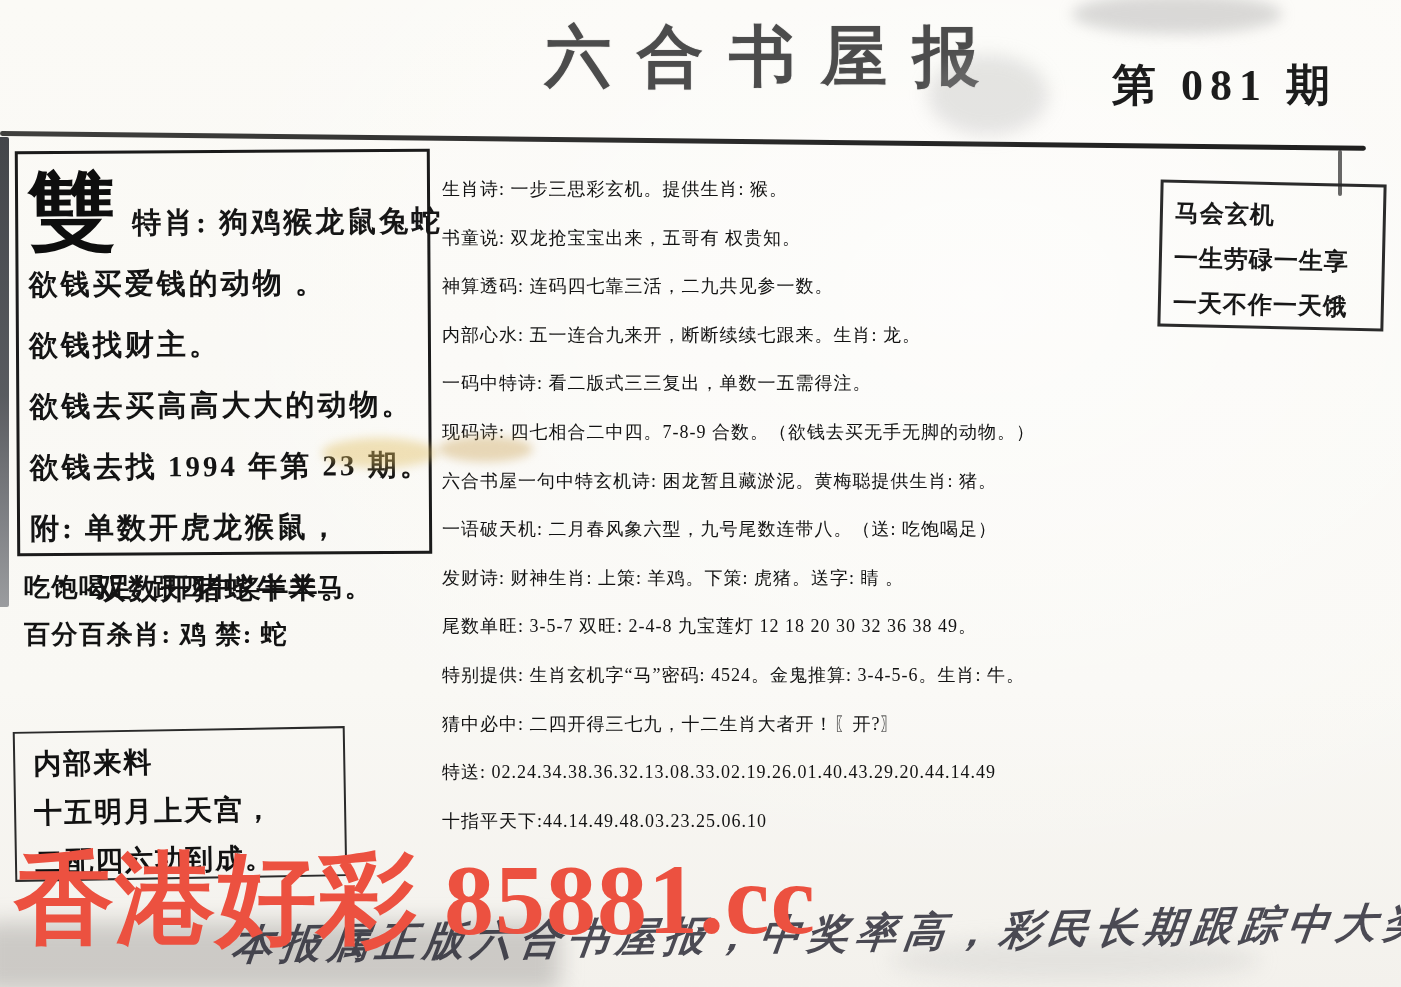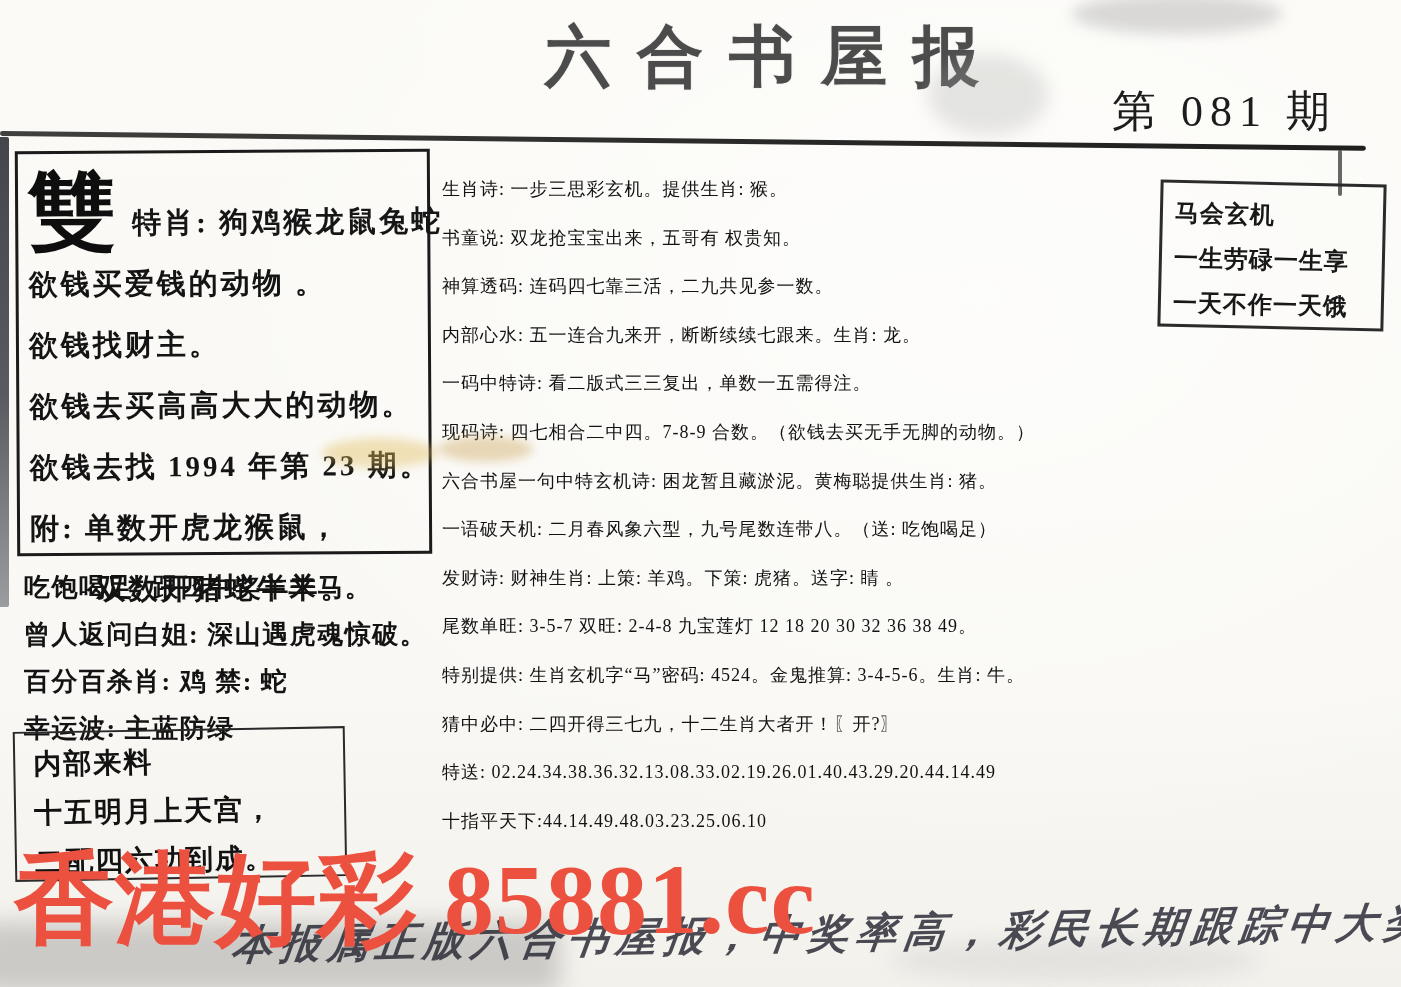--- a/index.html
+++ b/index.html
@@ -17,22 +17,22 @@
       linear-gradient(180deg,#fbfaf6 0%,#f9f8f4 70%,#f3f1ec 100%);
   }
   
   .title{
     position:absolute;left:545px;top:12px;
     font-size:66px;font-weight:700;letter-spacing:26px;
     color:#4c4c4c;white-space:nowrap;
     text-shadow:0 0 1px rgba(70,70,70,.55);
   }
   .issue{
-    position:absolute;left:1112px;top:82px;
-    font-size:44px;font-weight:400;letter-spacing:7px;
+    position:absolute;left:1112px;top:56px;
+    font-size:44px;font-weight:700;letter-spacing:7px;
     color:#1c1c1c;white-space:nowrap;
   }
   .header-rule{
     position:absolute;left:0;top:131px;width:1366px;height:5px;
     background:linear-gradient(90deg,#30302e,#151515 60%,#0c0c0c);
     transform:rotate(0.62deg);transform-origin:left center;
     border-radius:3px;opacity:.92;
   }
   
   .box{position:absolute;box-sizing:border-box;background:transparent;}
@@ -115,23 +115,21 @@
     <div class="sp-line">欲钱买爱钱的动物 。</div>
     <div class="sp-line">欲钱找财主。</div>
     <div class="sp-line">欲钱去买高高大大的动物。</div>
     <div class="sp-line">欲钱去找 1994 年第 23 期。</div>
     <div class="sp-line">附: 单数开虎龙猴鼠，</div>
     <div class="sp-line sp-indent">双数开猪蛇牛羊。</div>
   </div>
 
   <div class="left-notes">
     <div class="note-line">吃饱喝足: 跟四中奖羊来马。</div>
-    <div class="note-line">曾人返问白姐: 深山遇虎魂惊破。</div>
     <div class="note-line">百分百杀肖: 鸡  禁: 蛇</div>
-    <div class="note-line">幸运波: 主蓝防绿</div>
   </div>
 
   <div class="box inner-box">
     <div class="inner-line">内部来料</div>
     <div class="inner-line">十五明月上天宫，</div>
     <div class="inner-line">二配四六功到成。</div>
   </div>
 
   <div class="box horse-box">
     <div class="horse-line">马会玄机</div>

